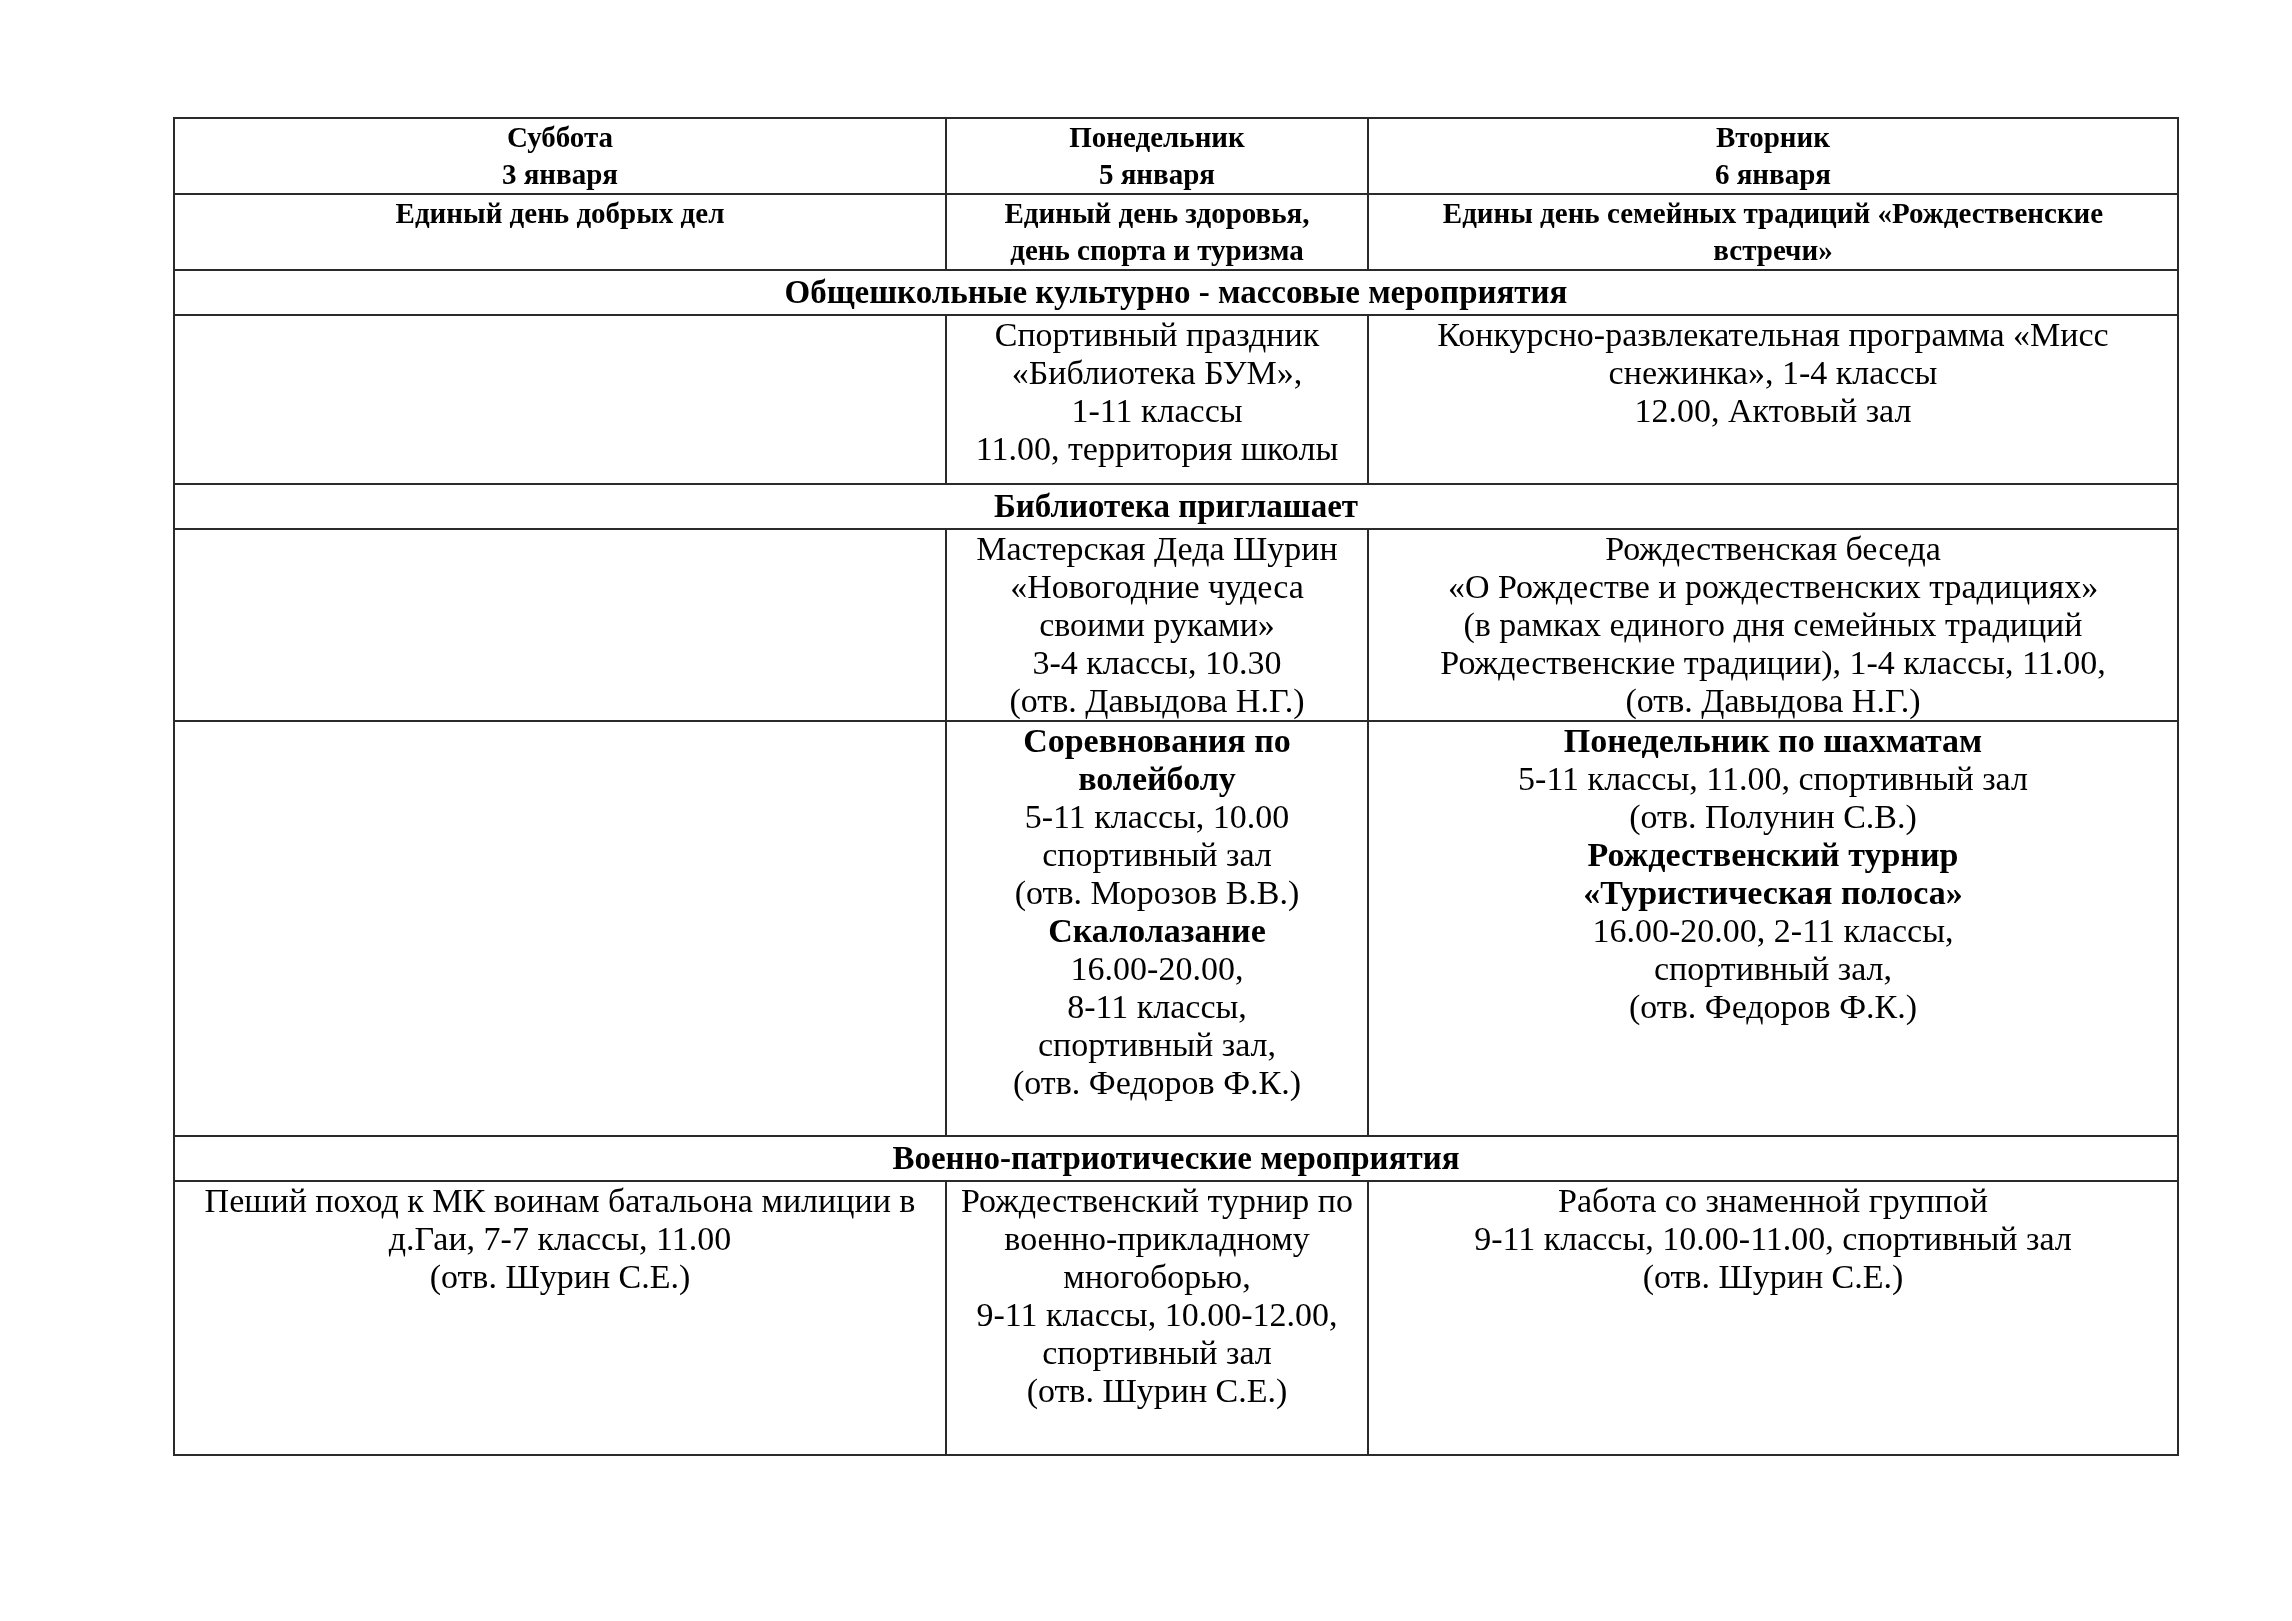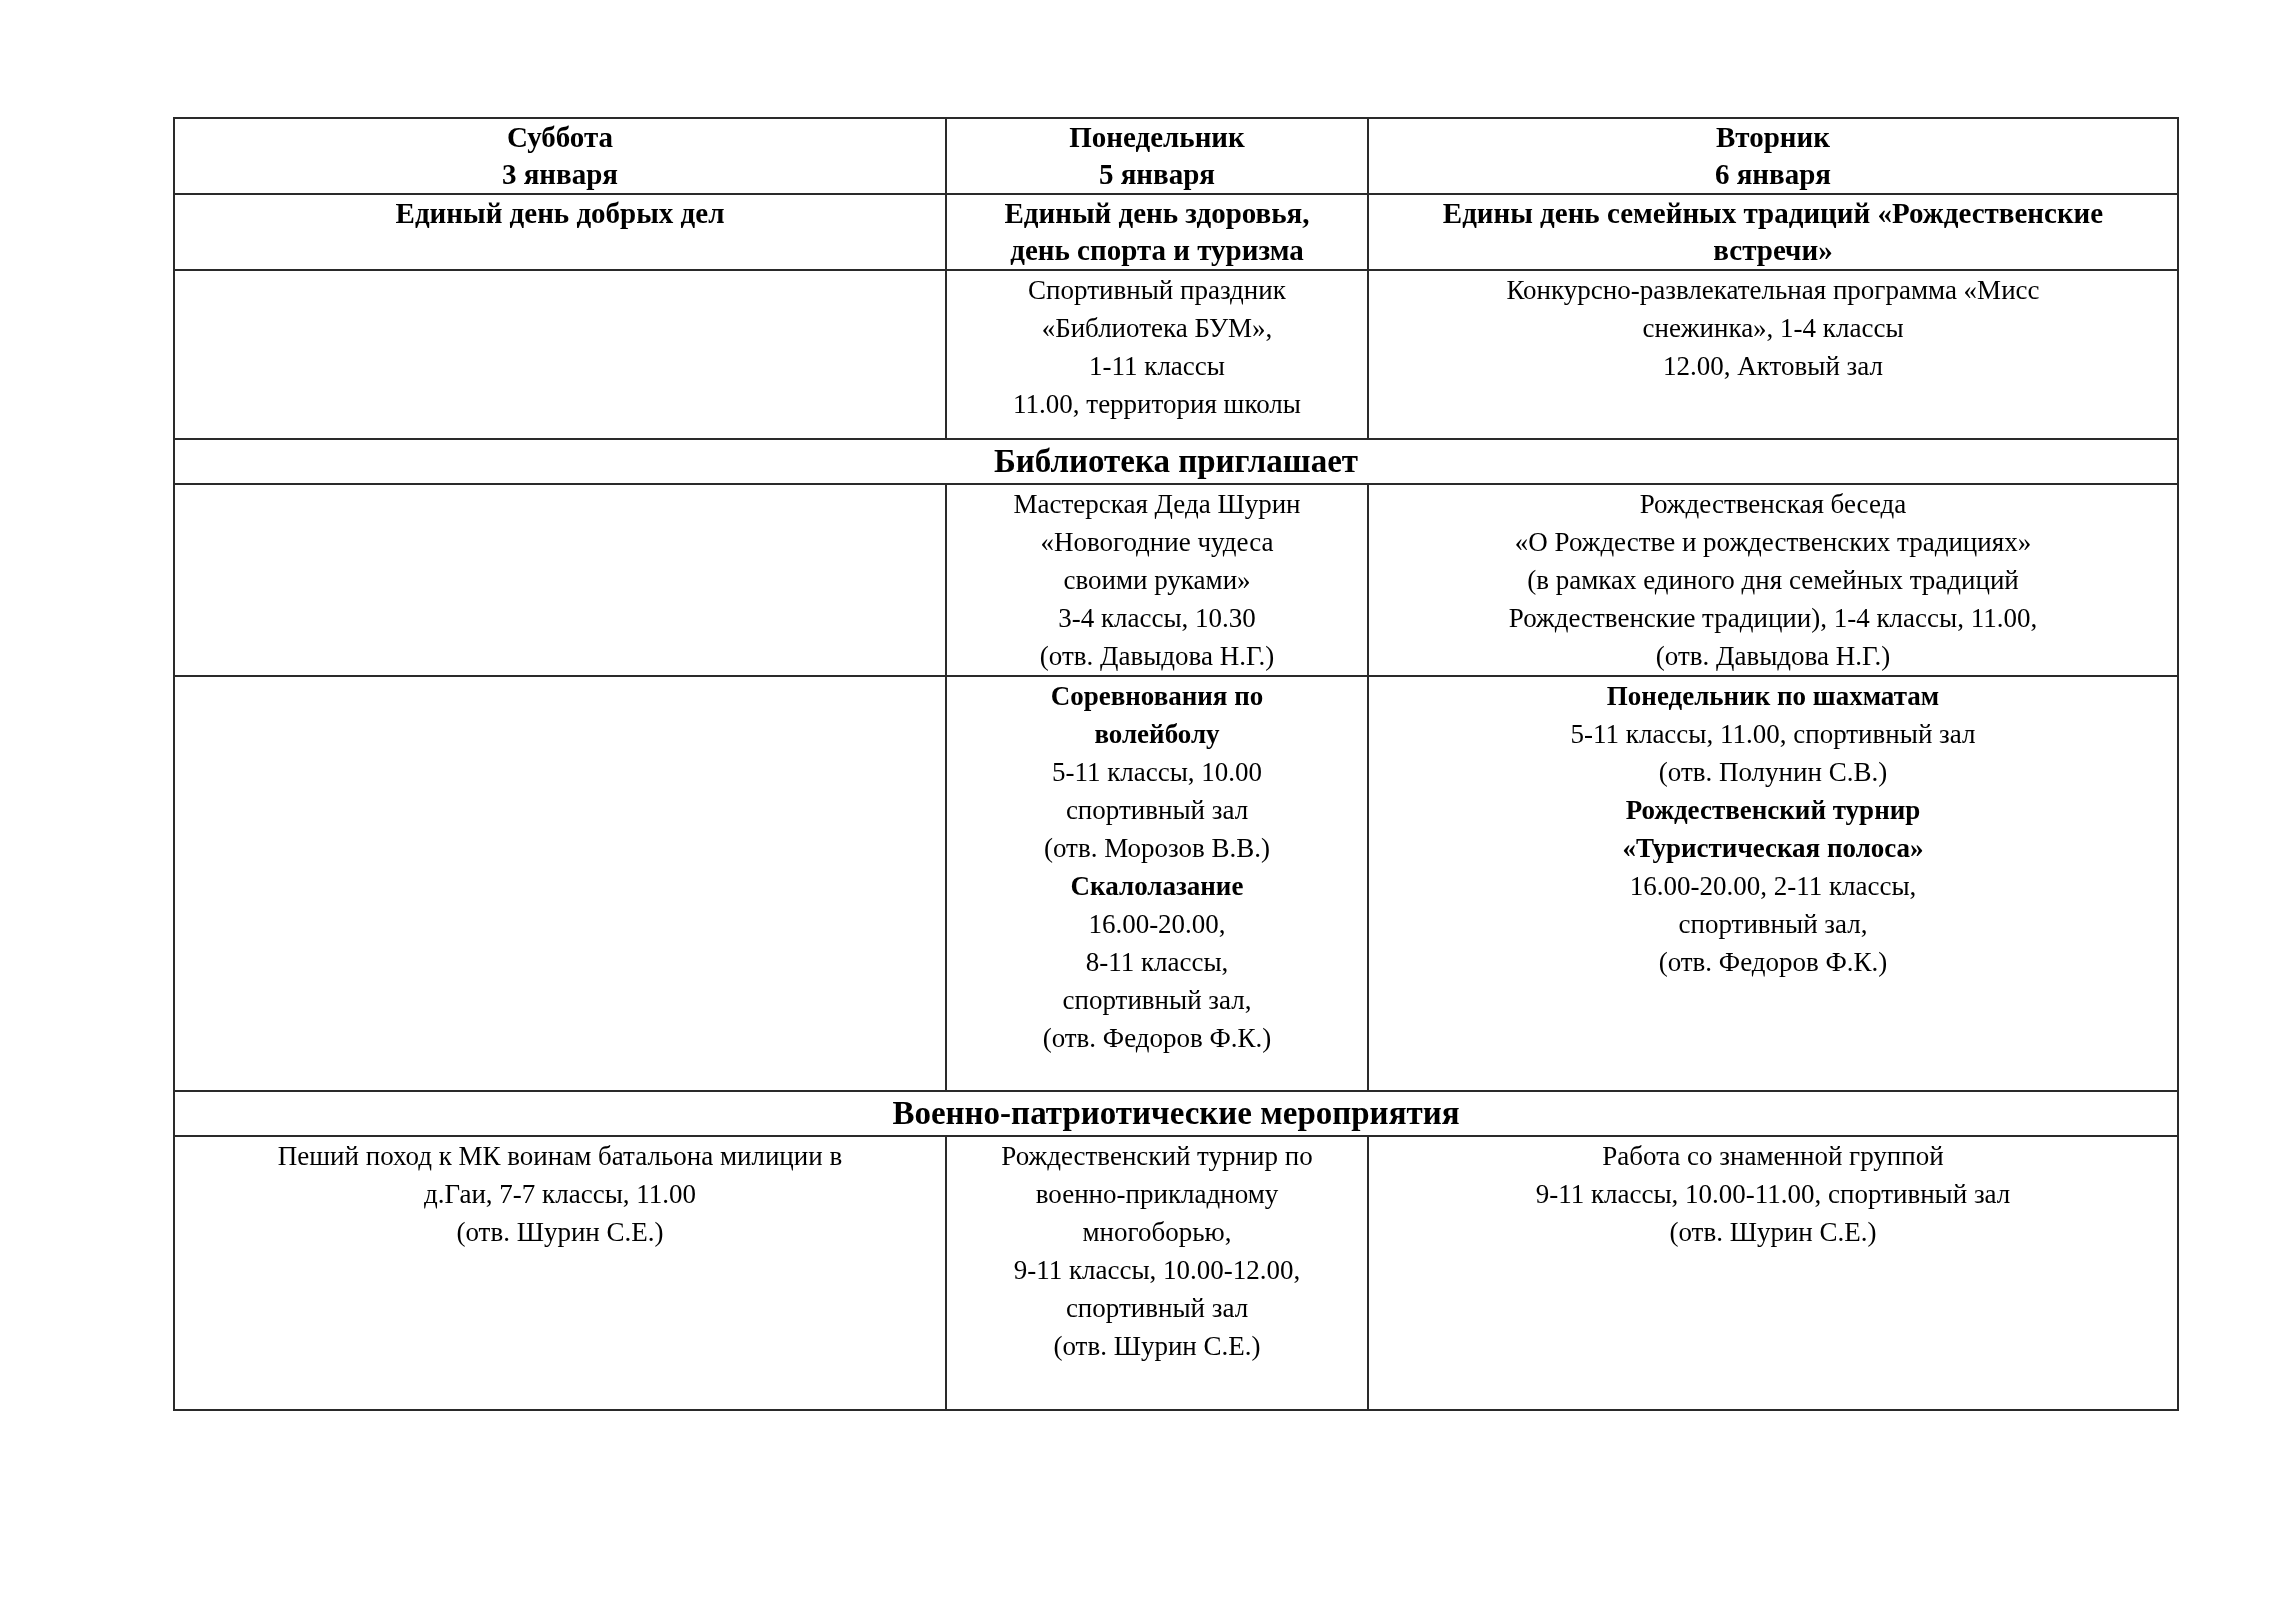--- a/index.html
+++ b/index.html
@@ -5,21 +5,21 @@
   html, body { margin: 0; padding: 0; background: #ffffff; }
   body { width: 2293px; height: 1621px; position: relative; overflow: hidden;
          font-family: "Liberation Serif", "DejaVu Serif", serif; color: #000; }
   .page { position: absolute; left: 0; top: 0; width: 2293px; height: 1621px; background: #fff; }
   table.schedule {
     position: absolute; left: 173px; top: 117px; width: 2004px;
     border-collapse: collapse; table-layout: fixed;
   }
   table.schedule td {
     border: 2px solid #2a2a2a; padding: 0 5.9px; vertical-align: top; text-align: center;
-    font-size: 27px; line-height: 38px;
+    font-size: 34px; line-height: 38px;
   }
   col.c1 { width: 772px; } col.c2 { width: 422px; } col.c3 { width: 810px; }
   .bold { font-weight: bold; }
   tr.hdr-day td { height: 74px; font-weight: bold; font-size: 29px; line-height: 37px; }
   tr.hdr-theme td { height: 74px; font-weight: bold; font-size: 29px; line-height: 37px; }
   tr.section td { height: 43px; font-weight: bold; font-size: 33px; line-height: 43px; padding: 0; }
   tr.r-culture td { height: 167px; }
   tr.r-library td { height: 187px; }
   tr.r-sport td { height: 413px; }
   tr.r-military td { height: 272px; }
@@ -57,20 +57,23 @@
         <td>
           <span class="line">Единый день здоровья,</span>
           <span class="line">день спорта и туризма</span>
         </td>
         <td>
           <span class="line">Едины день семейных традиций «Рождественские</span>
           <span class="line">встречи»</span>
         </td>
       </tr>
 
+      <tr class="section">
+        <td colspan="3">Общешкольные культурно - массовые мероприятия</td>
+      </tr>
       <tr class="r-culture">
         <td></td>
         <td>
             <span class="line">Спортивный праздник</span>
             <span class="line">«Библиотека БУМ»,</span>
             <span class="line">1-11 классы</span>
             <span class="line">11.00, территория школы</span>
           </td>
         <td>
             <span class="line">Конкурсно-развлекательная программа «Мисс</span>

